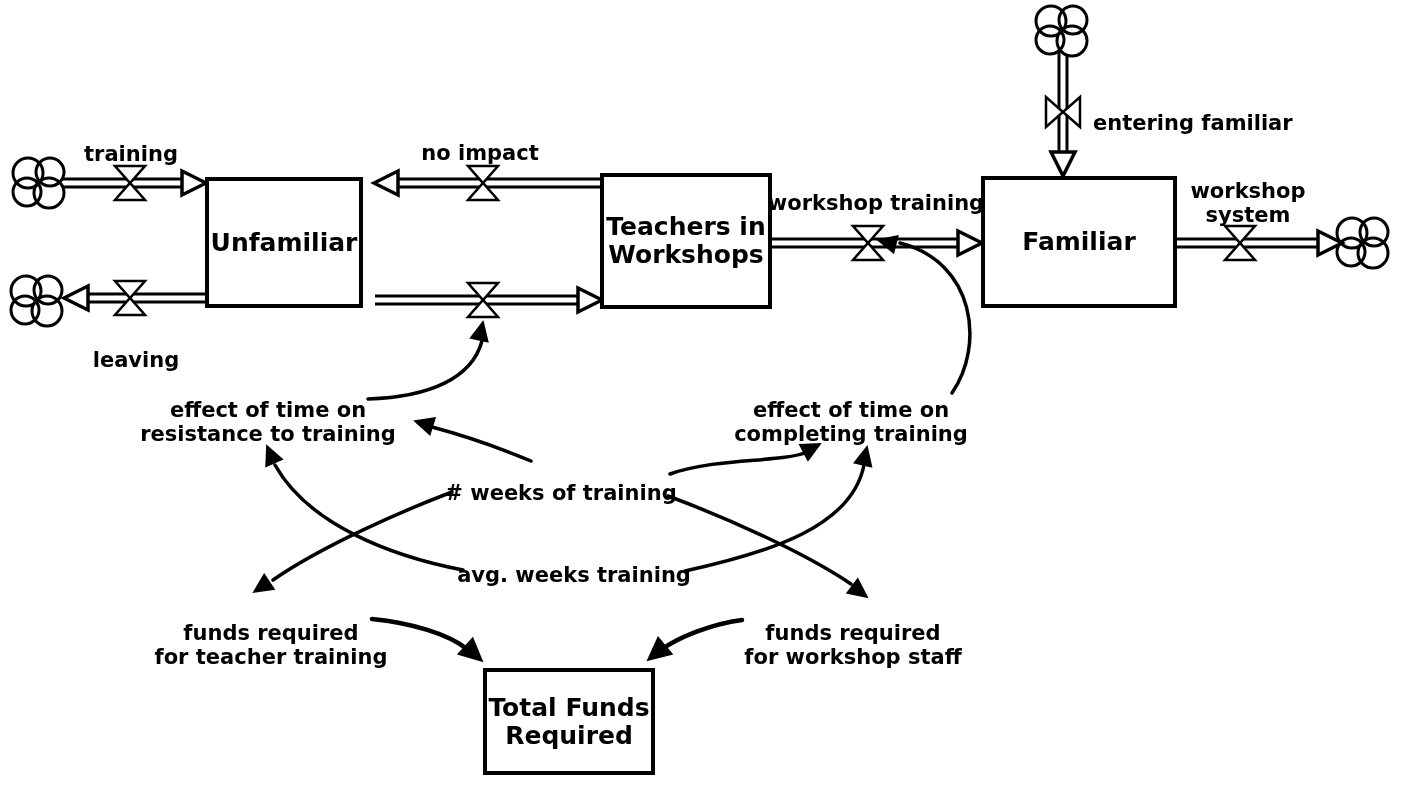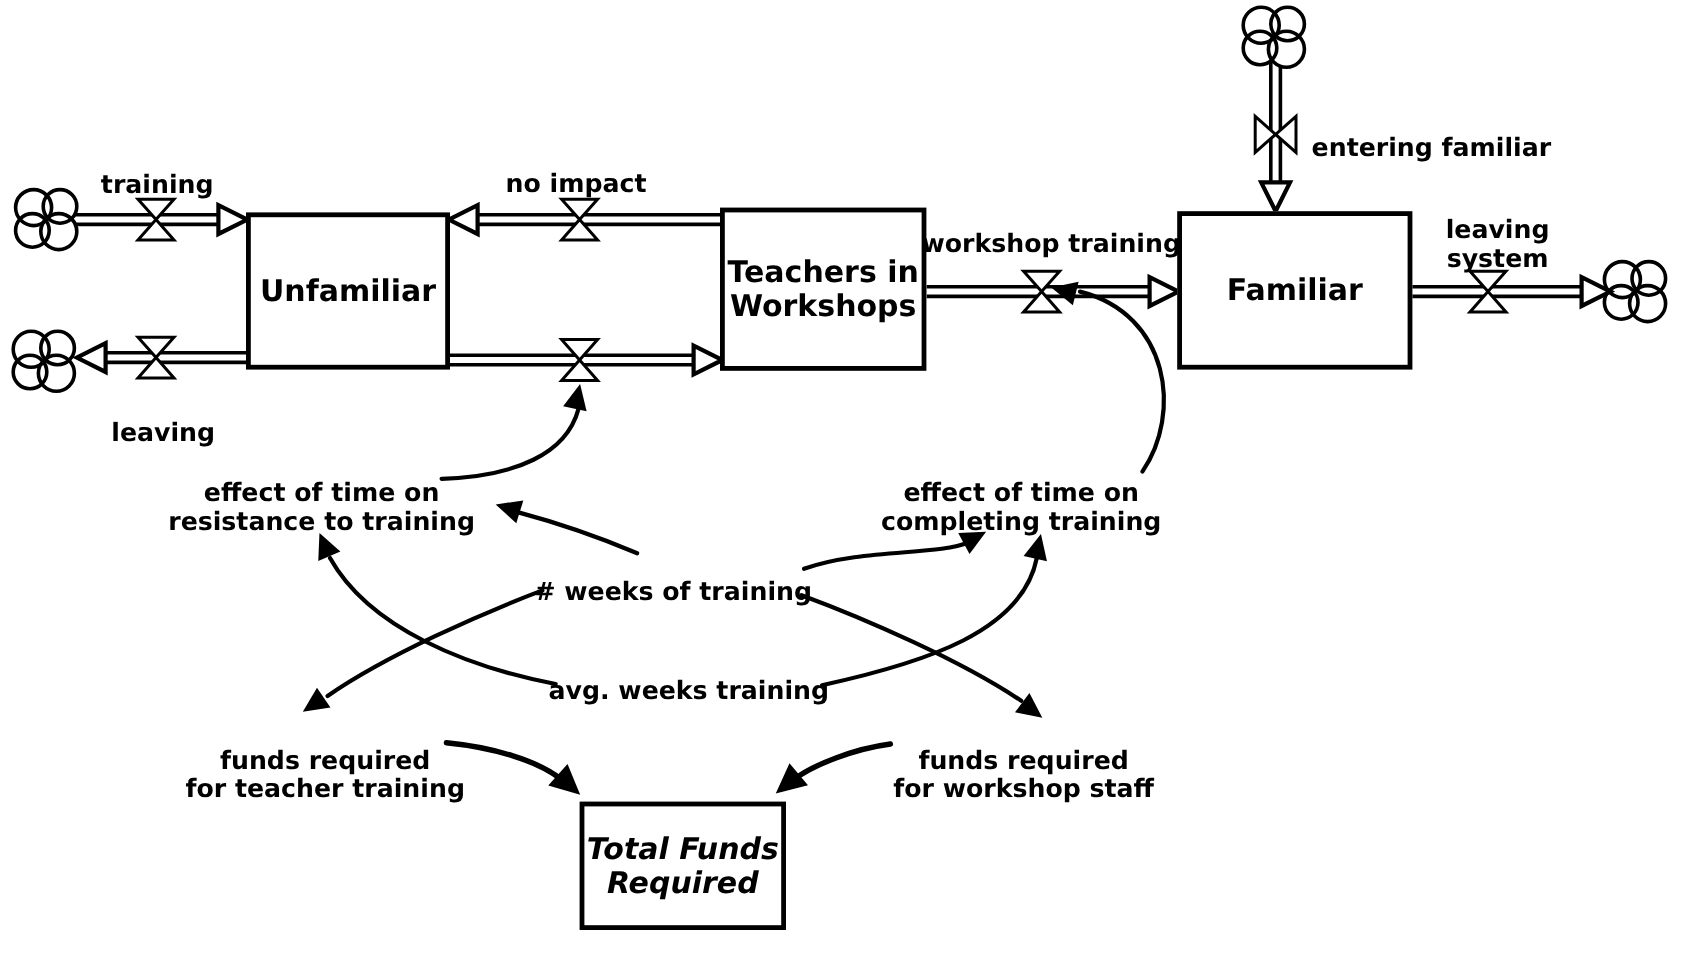--- a/index.html
+++ b/index.html
@@ -180,41 +180,41 @@
     <g>
       <path class="conn conn-thick" d="M 372 619 C 412 623 448 634 467 649"></path>
       <polygon class="conn-head" points="2,0 -23,12 -23,-12" transform="translate(482,661) rotate(42)"></polygon>
     </g>
     <g>
       <path class="conn conn-thick" d="M 742 620 C 712 624 678 637 661 650"></path>
       <polygon class="conn-head" points="2,0 -23,12 -23,-12" transform="translate(648,660) rotate(140)"></polygon>
     </g>
   </svg>
 
-  <div class="stock" style="left:205px;top:177px;width:170px;height:131px;justify-content:center;">
+  <div class="stock" style="left:205px;top:177px;width:158px;height:131px;justify-content:center;">
     <span>Unfamiliar</span>
   </div>
   <div class="stock" style="left:600px;top:173px;width:172px;height:136px;">
     <span>Teachers in
 Workshops</span>
   </div>
   <div class="stock" style="left:981px;top:176px;width:196px;height:132px;">
     <span>Familiar</span>
   </div>
-  <div class="stock" style="left:483px;top:668px;width:172px;height:107px;font-style:italic;">
+  <div class="stock" style="left:483px;top:668px;width:172px;height:107px;">
     <span>Total Funds
 Required</span>
   </div>
 
   <div class="lbl" style="left:131px;top:142px;">training</div>
   <div class="lbl" style="left:136px;top:348px;">leaving</div>
   <div class="lbl" style="left:480px;top:141px;">no impact</div>
   <div class="lbl" style="left:876px;top:191px;">workshop training</div>
   <div class="lbl left-anchor" style="left:1093px;top:111px;">entering familiar</div>
-  <div class="lbl" style="left:1248px;top:191px;">leaving system</div>
+  <div class="lbl" style="left:1248px;top:191px;">workshop system</div>
 
   <div class="lbl" style="left:268px;top:410px;">effect of time on
 resistance to training</div>
   <div class="lbl" style="left:851px;top:410px;">effect of time on
 completing training</div>
   <div class="lbl" style="left:561px;top:481px;"># weeks of training</div>
   <div class="lbl" style="left:574px;top:563px;">avg. weeks training</div>
   <div class="lbl" style="left:271px;top:633px;">funds required
 for teacher training</div>
   <div class="lbl" style="left:853px;top:633px;">funds required

